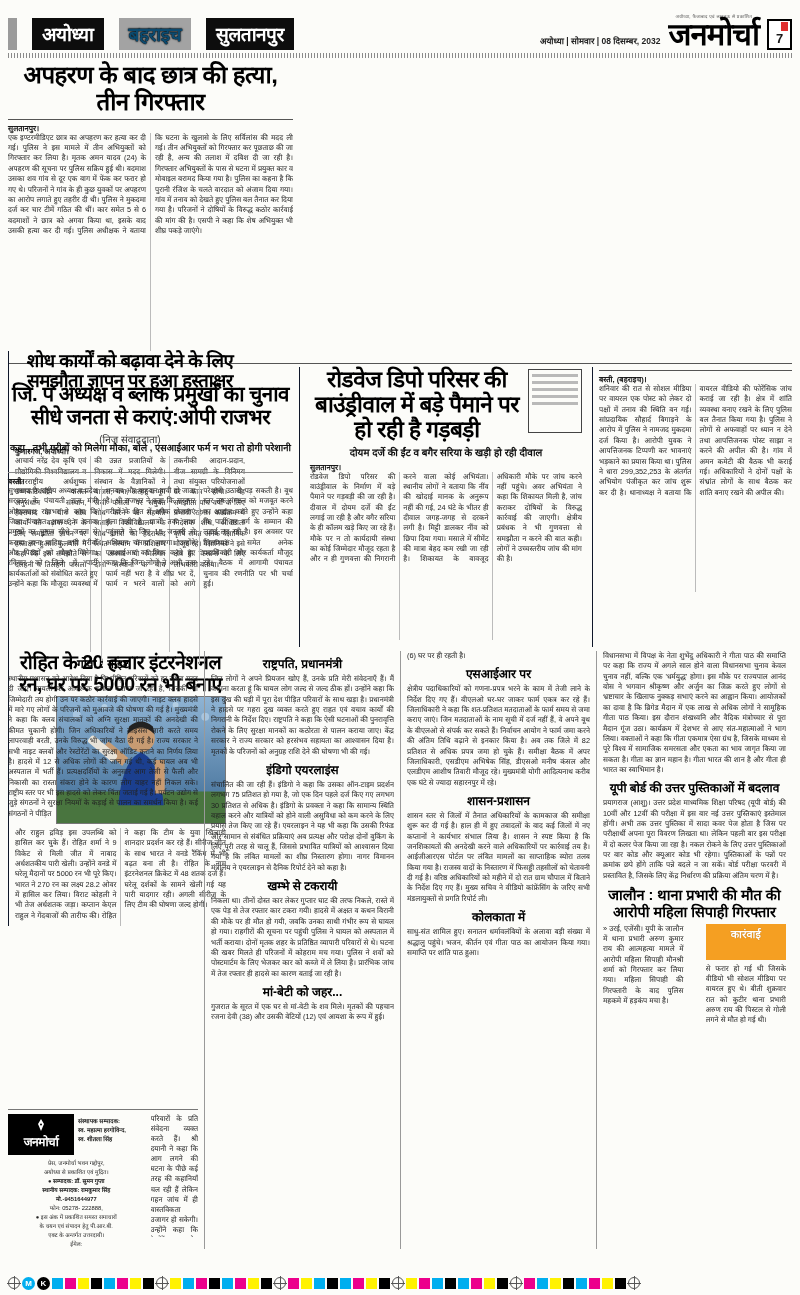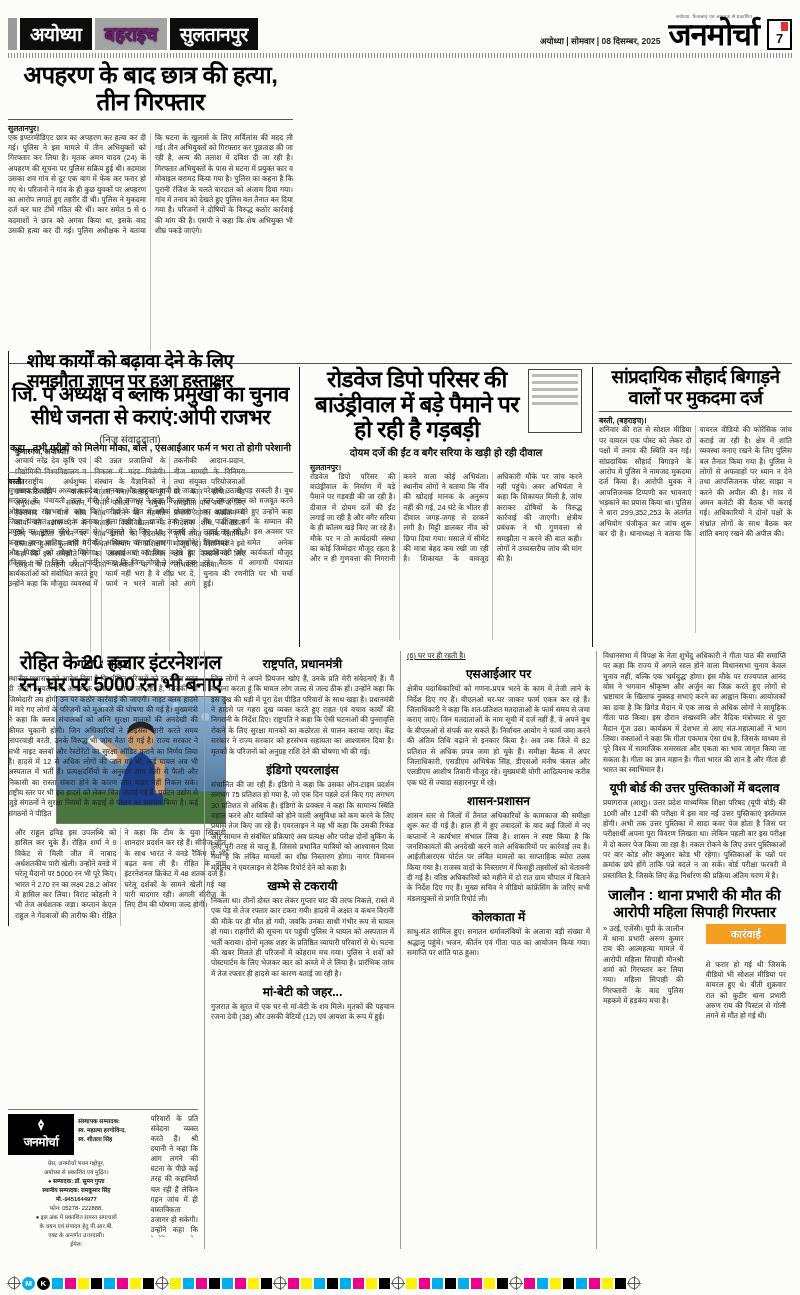--- a/index.html
+++ b/index.html
@@ -5,22 +5,22 @@
   * { margin:0; padding:0; box-sizing:border-box; }
   body { background:#e8e8e4; font-family:"Liberation Sans","DejaVu Sans",sans-serif; }
   .page { position:relative; width:800px; height:1295px; background:#fcfcf9; margin:0 auto;
           padding:8px; overflow:hidden; color:#1a1a1a; }
 
   
   .hdr { display:flex; justify-content:space-between; align-items:flex-end; height:42px; }
   .city-tabs { display:flex; align-items:stretch; gap:3px; height:32px; }
   .lead-sq { width:9px; background:#9b9b9b; }
   .tab { display:flex; align-items:center; padding:0 10px; font-weight:bold; font-size:19px;
-         background:#0d0d0d; color:#fff; letter-spacing:-0.5px; }
-  .tab.gray { background:#a3a3a3; color:#701a75; text-shadow:0 0 2px #000, 0 0 1px #000; }
+         background:#0d0d0d; color:#fff; letter-spacing:-0.5px;margin-left:12px; }
+  .tab.gray { background:#a3a3a3; color:#0c4a6e; text-shadow:0 0 2px #000, 0 0 1px #000; }
   .hdr-right { display:flex; align-items:flex-end; gap:8px; }
   .hdr-date { font-size:8.5px; font-weight:bold; color:#222; padding-bottom:4px; }
   .masthead-wrap { text-align:center; line-height:1; }
   .masthead-tag { font-size:4.5px; color:#555; letter-spacing:.3px; }
   .masthead { font-size:31px; font-weight:800; letter-spacing:-1px; color:#000; }
   .pagebox { width:25px; height:31px; border:2px solid #000; position:relative;
              display:flex; align-items:flex-end; justify-content:center; background:#fff; }
   .pagebox .flag { position:absolute; top:1px; right:2px; width:7px; height:9px; background:#e03131; }
   .pagebox .num { font-size:13px; font-weight:bold; padding-bottom:2px; }
 
@@ -71,26 +71,26 @@
   .jump-banner { margin-top:2px; background:#f0e78a; border-top:1px solid #666; border-bottom:1px solid #666;
                  text-align:center; font-weight:800; font-size:11.5px; padding:2px 0; color:#000; }
 
   
   .band3 { display:flex; height:598px; margin-top:4px; }
   .jcol { width:196px; padding:0 6px; overflow:hidden; }
   .jcol:first-child { padding-left:0; }
   .jcol + .jcol { border-left:1px solid #999; }
   .jh { font-weight:800; font-size:12px; text-align:center; margin:4px 0 2px; color:#000; }
   .jh-big { font-weight:800; font-size:14.5px; text-align:center; line-height:1.15; margin:6px 0 3px; color:#000; }
-  .jump-lead { font-size:7.3px; margin-bottom:2px;text-decoration:underline; }
+  .jump-lead { font-size:7.3px; margin-bottom:2px; }
 
   .jalaun-row { display:flex; gap:22px; }
   .jalaun-row > div { width:50%; }
   .karwai-box { background:#f59f22; color:#fff; font-weight:800; font-size:11px; text-align:center;
-                padding:2px 0 3px; margin-bottom:16px; text-shadow:0 0 1px #a35c00; }
+                padding:2px 0 19px; margin-bottom:4px; text-shadow:0 0 1px #a35c00; }
 
   
   .imprint-row { display:flex; gap:6px; border-top:1px solid #777; margin-top:5px; padding-top:4px; height:128px; }
   .imprint { width:138px; }
   .imprint-top { display:flex; gap:4px; align-items:stretch; }
   .logo-box { background:#000; color:#fff; width:66px; padding:5px 4px; display:flex; flex-direction:column;
               align-items:center; justify-content:center; gap:2px; }
   .logo-box .logo-txt { font-size:12px; font-weight:800; letter-spacing:-0.5px; }
   .founders { font-size:6px; font-weight:bold; line-height:1.5; padding-top:3px; }
   .imprint-lines { margin-top:4px; text-align:center; font-size:5.8px; line-height:1.55; color:#222; }
@@ -116,21 +116,21 @@
 <div class="page">
 
   <div class="hdr">
     <div class="city-tabs">
       <div class="lead-sq"></div>
       <div class="tab">अयोध्या</div>
       <div class="tab gray">बहराइच</div>
       <div class="tab">सुलतानपुर</div>
     </div>
     <div class="hdr-right">
-      <div class="hdr-date">अयोध्या | सोमवार | 08 दिसम्बर, 2025</div>
+      <div class="hdr-date">अयोध्या | सोमवार | 08 दिसम्बर, 2032</div>
       <div class="masthead-wrap">
         <div class="masthead-tag">अयोध्या, फैजाबाद एवं लखनऊ से प्रकाशित</div>
         <div class="masthead">जनमोर्चा</div>
       </div>
       <div class="pagebox">
         <div class="flag"></div>
         <div class="num">7</div>
       </div>
     </div>
   </div>
@@ -203,21 +203,20 @@
         <div class="bar"></div>
         <div class="bar"></div>
       </div>
       <div class="hl">रोडवेज डिपो परिसर की बाउंड्रीवाल में बड़े पैमाने पर हो रही है गड़बड़ी</div>
       <div class="subhl">दोयम दर्जे की ईंट व बगैर सरिया के खड़ी हो रही दीवाल</div>
       <div class="dateline">सुलतानपुर।</div>
       <div class="body-txt cols3">रोडवेज डिपो परिसर की बाउंड्रीवाल के निर्माण में बड़े पैमाने पर गड़बड़ी की जा रही है। दीवाल में दोयम दर्जे की ईंट लगाई जा रही है और बगैर सरिया के ही कॉलम खड़े किए जा रहे हैं। मौके पर न तो कार्यदायी संस्था का कोई जिम्मेदार मौजूद रहता है और न ही गुणवत्ता की निगरानी करने वाला कोई अभियंता। स्थानीय लोगों ने बताया कि नींव की खोदाई मानक के अनुरूप नहीं की गई, 24 घंटे के भीतर ही दीवाल जगह-जगह से दरकने लगी है। मिट्टी डालकर नींव को छिपा दिया गया। मसाले में सीमेंट की मात्रा बेहद कम रखी जा रही है। शिकायत के बावजूद अधिकारी मौके पर जांच करने नहीं पहुंचे। अवर अभियंता ने कहा कि शिकायत मिली है, जांच कराकर दोषियों के विरुद्ध कार्रवाई की जाएगी। क्षेत्रीय प्रबंधक ने भी गुणवत्ता से समझौता न करने की बात कही। लोगों ने उच्चस्तरीय जांच की मांग की है।</div>
     </div>
 
     <div class="b2c3 rule-v">
-      <div class="hl">सांप्रदायिक सौहार्द बिगाड़ने वालों पर मुकदमा दर्ज</div>
       <div class="band-rule"></div>
       <div class="dateline">बस्ती, (बहराइच)।</div>
       <div class="body-txt cols2x">शनिवार की रात से सोशल मीडिया पर वायरल एक पोस्ट को लेकर दो पक्षों में तनाव की स्थिति बन गई। सांप्रदायिक सौहार्द बिगाड़ने के आरोप में पुलिस ने नामजद मुकदमा दर्ज किया है। आरोपी युवक ने आपत्तिजनक टिप्पणी कर भावनाएं भड़काने का प्रयास किया था। पुलिस ने धारा 299,352,253 के अंतर्गत अभियोग पंजीकृत कर जांच शुरू कर दी है। थानाध्यक्ष ने बताया कि वायरल वीडियो की फोरेंसिक जांच कराई जा रही है। क्षेत्र में शांति व्यवस्था बनाए रखने के लिए पुलिस बल तैनात किया गया है। पुलिस ने लोगों से अफवाहों पर ध्यान न देने तथा आपत्तिजनक पोस्ट साझा न करने की अपील की है। गांव में अमन कमेटी की बैठक भी कराई गई। अधिकारियों ने दोनों पक्षों के संभ्रांत लोगों के साथ बैठक कर शांति बनाए रखने की अपील की।</div>
     </div>
   </div>
 
 
   <div class="band3">
 
     <div class="jcol">

